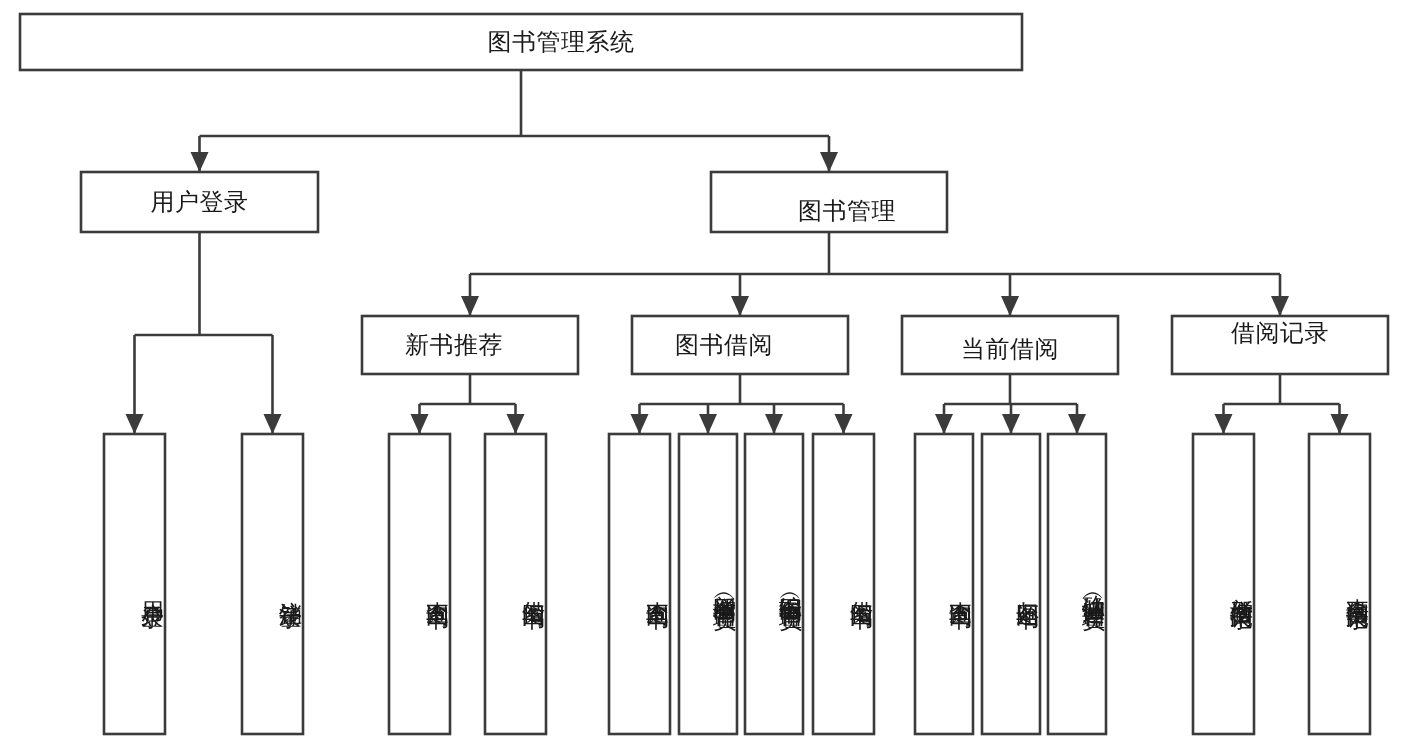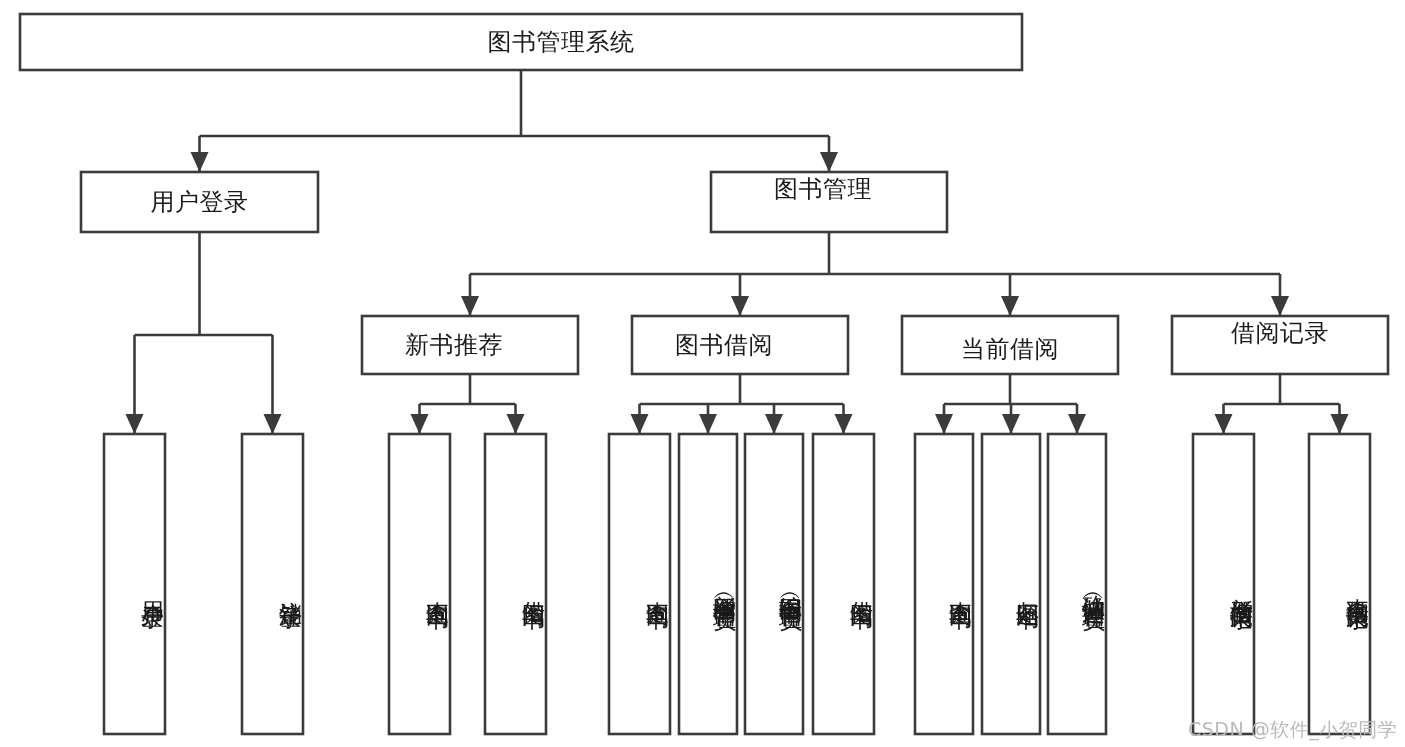--- a/index.html
+++ b/index.html
@@ -157,33 +157,32 @@
         <rect x="915" y="434" width="58" height="300" class="node-box"></rect>
         <rect x="982" y="434" width="58" height="300" class="node-box"></rect>
         <rect x="1048" y="434" width="58" height="300" class="node-box"></rect>
         <rect x="1193" y="434" width="61" height="300" class="node-box"></rect>
         <rect x="1309" y="434" width="61" height="300" class="node-box"></rect>
       </g>
   </svg>
   <div id="label-layer">
       <div class="node-label horizontal tall" style="left: 20px; top: 14px; width: 1002px; height: 56px; margin-left: 40px;">图书管理系统</div>
       <div class="node-label horizontal" style="left: 81px; top: 172px; width: 237px; height: 60px;">用户登录</div>
-      <div class="node-label horizontal" style="left: 711px; top: 159px; width: 224px; height: 60px;">图书管理</div>
+      <div class="node-label horizontal" style="left: 711px; top: 181px; width: 224px; height: 60px; padding-left: 24px;">图书管理</div>
       <div class="node-label horizontal" style="left: 362px; top: 316px; width: 184px; height: 58px;">新书推荐</div>
       <div class="node-label horizontal" style="left: 632px; top: 316px; width: 184px; height: 58px;">图书借阅</div>
       <div class="node-label horizontal" style="left: 902px; top: 316px; width: 216px; height: 67px;">当前借阅</div>
       <div class="node-label horizontal" style="left: 1172px; top: 304px; width: 216px; height: 58px;">借阅记录</div>
       <div class="node-label vertical" style="left: 104px; top: 434px; width: 61px; height: 300px;">用户登录</div>
       <div class="node-label vertical" style="left: 242px; top: 434px; width: 61px; height: 300px;">注销登录</div>
       <div class="node-label vertical" style="left: 389px; top: 434px; width: 61px; height: 300px;">查询图书</div>
       <div class="node-label vertical" style="left: 485px; top: 434px; width: 61px; height: 300px;">借阅图书</div>
       <div class="node-label vertical" style="left: 609px; top: 434px; width: 61px; height: 300px;">查询图书</div>
       <div class="node-label vertical tall" style="left: 679px; top: 434px; width: 58px; height: 300px;">新增图书（管理员）</div>
       <div class="node-label vertical tall" style="left: 745px; top: 434px; width: 58px; height: 300px;">编辑图书（管理员）</div>
       <div class="node-label vertical" style="left: 813px; top: 434px; width: 61px; height: 300px;">借阅图书</div>
       <div class="node-label vertical" style="left: 915px; top: 434px; width: 58px; height: 300px;">查询图书</div>
       <div class="node-label vertical" style="left: 982px; top: 434px; width: 58px; height: 300px;">归还图书</div>
       <div class="node-label vertical tall" style="left: 1048px; top: 434px; width: 58px; height: 300px;">确认归还（管理员）</div>
       <div class="node-label vertical tall" style="left: 1193px; top: 434px; width: 61px; height: 300px;">新增借阅记录</div>
       <div class="node-label vertical tall" style="left: 1309px; top: 434px; width: 61px; height: 300px;">查询借阅记录</div>
     </div>
-  <div class="watermark" style="left: 1188px; top: 717px; color: rgb(185, 185, 185);">CSDN @软件_小贺同学</div>
 </div>
 
 </body></html>

